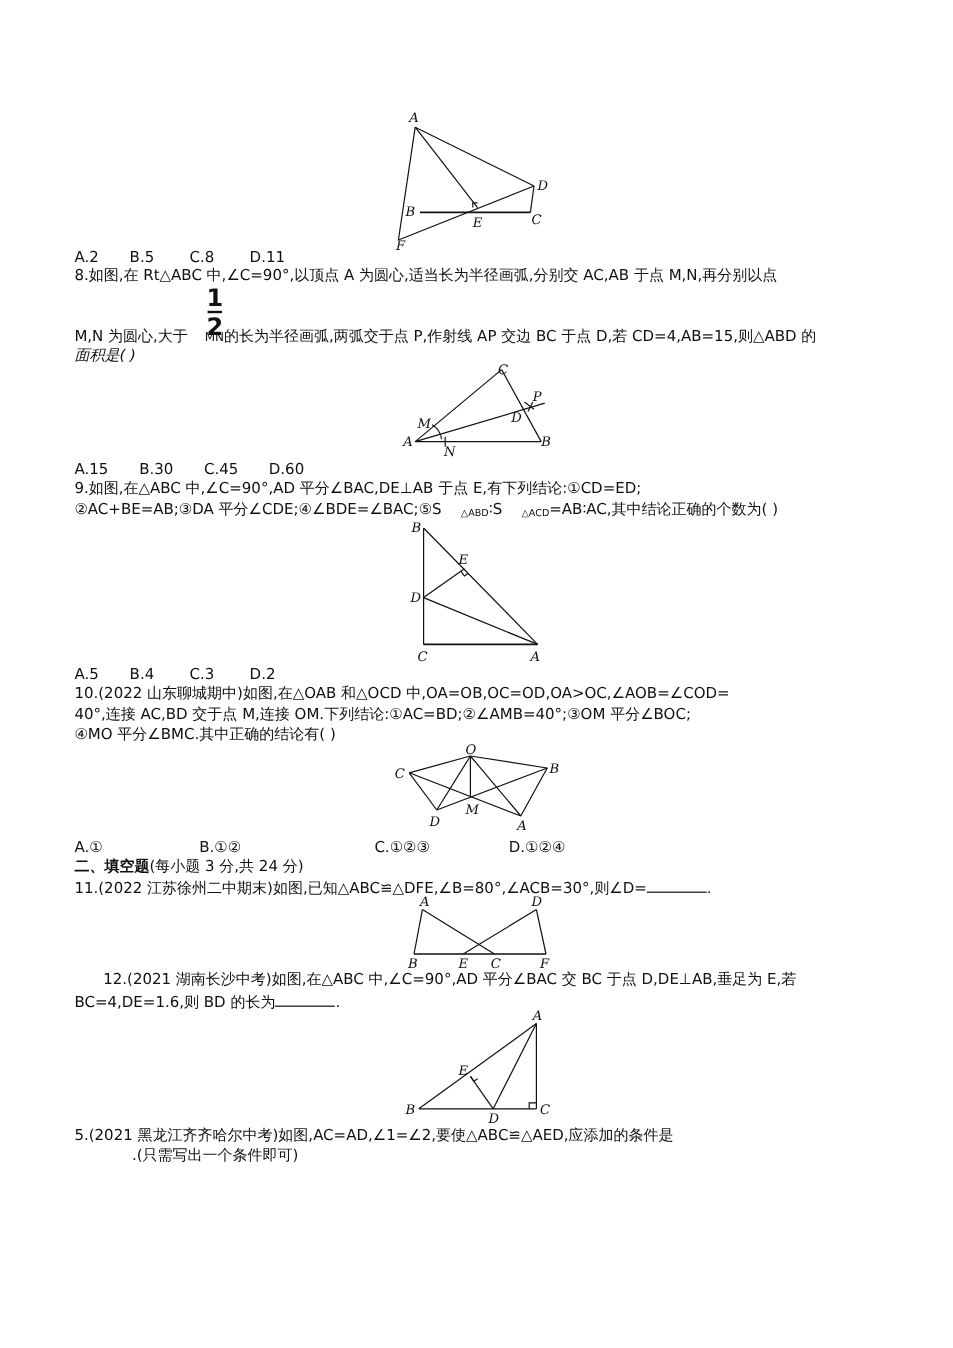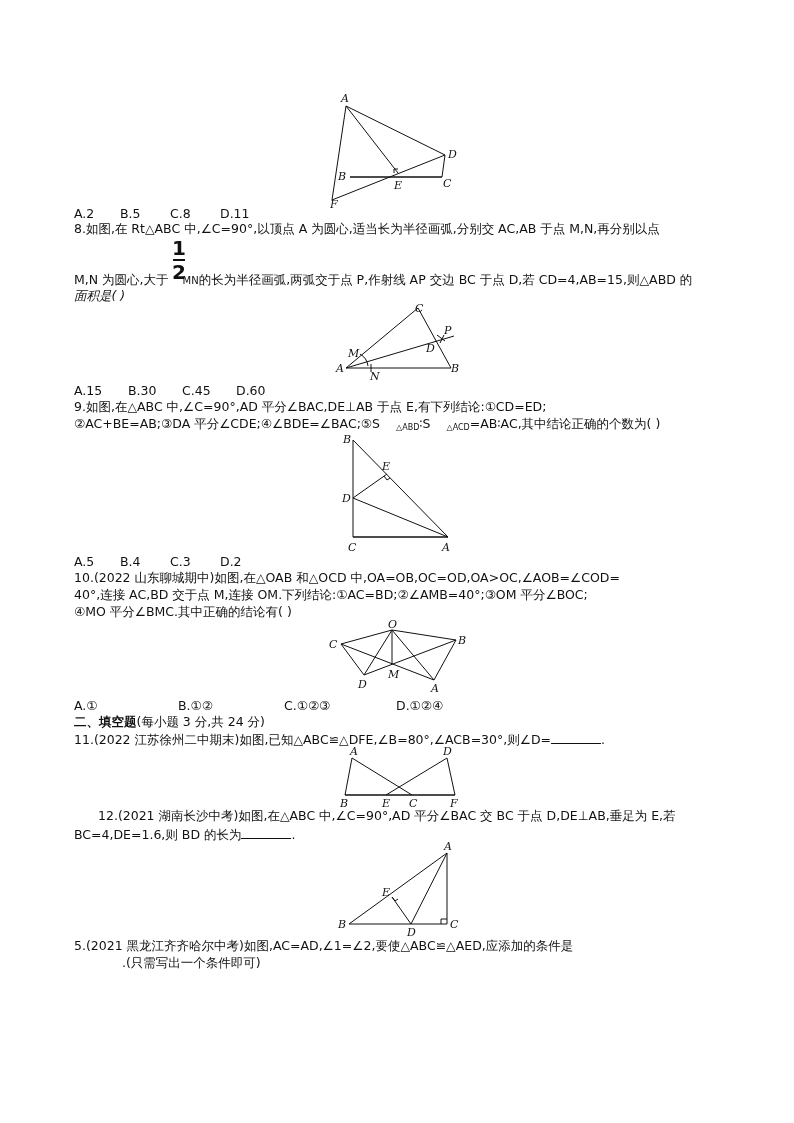--- a/index.html
+++ b/index.html
@@ -1,18 +1,18 @@
 <!DOCTYPE html>
 <html><head>
 <meta charset="utf-8">
 <style>
   html, body { margin: 0; padding: 0; background: #ffffff; }
   body { width: 794px; height: 1123px; position: relative; overflow: hidden;
          font-family: "DejaVu Sans", "Liberation Sans", sans-serif; color: #111; }
-  .line { position: absolute; left: 74px; font-size: 12.5px; line-height: 16px; white-space: nowrap; letter-spacing: 0px; }
+  .line { position: absolute; left: 62px; font-size: 12.5px; line-height: 16px; white-space: nowrap; letter-spacing: 0px; }
   .opts span { display: inline-block; }
   .fig { position: absolute; }
   .fig svg { display: block; }
   .fig text { font-family: "DejaVu Serif", "Liberation Serif", serif; font-style: italic; font-size: 11px; fill: #111; }
   .blank { display: inline-block; border-bottom: 1px solid #111; width: 50px; height: 12px; vertical-align: baseline; }
   .frac { position: absolute; left: 172px; top: 238px; font-family: "DejaVu Sans", sans-serif; font-weight: bold; font-size: 20px; line-height: 20px; text-align: center; }
   .frac .bar { width: 12px; height: 1.5px; background: #111; margin: 1px auto 2px; }
   .mnsmall { font-size: 10px; }
   .sub { font-size: 8px; vertical-align: -2px; padding-left: 16px; }
   .section-title b { font-weight: bold; }
@@ -129,21 +129,21 @@
     <text x="64" y="10">O</text>
     <text x="5" y="30">C</text>
     <text x="134" y="26">B</text>
     <text x="64" y="60">M</text>
     <text x="34" y="70">D</text>
     <text x="107" y="74">A</text>
   </svg>
 </div>
 
 <div class="line opts" style="top:698px;">
-  <span style="width:104px;">A.①</span><span style="width:106px;">B.①②</span><span style="width:112px;">C.①②③</span><span>D.①②④</span>
+  <span style="width:104px;">A.①</span><span style="width:106px;">B.①②</span><span style="width:112px;margin-left:40px;">C.①②③</span><span>D.①②④</span>
 </div>
 
 <div class="line section-title" style="top:714px;text-align:center;">
   <b>二、填空题</b><span>(每小题 3 分,共 24 分)</span>
 </div>
 
 <div class="line" style="top:731px;">
   <span>11.(2022 江苏徐州二中期末)如图,已知△ABC≌△DFE,∠B=80°,∠ACB=30°,则∠D=</span><span class="blank"></span><span>.</span>
 </div>
 

